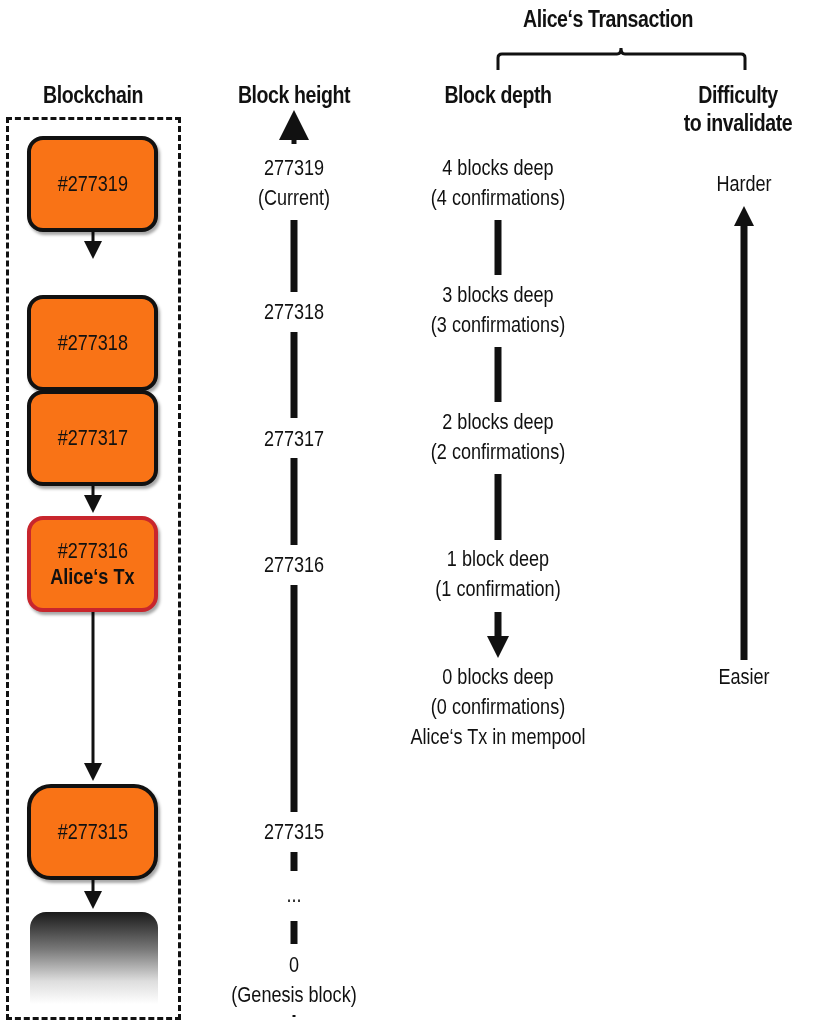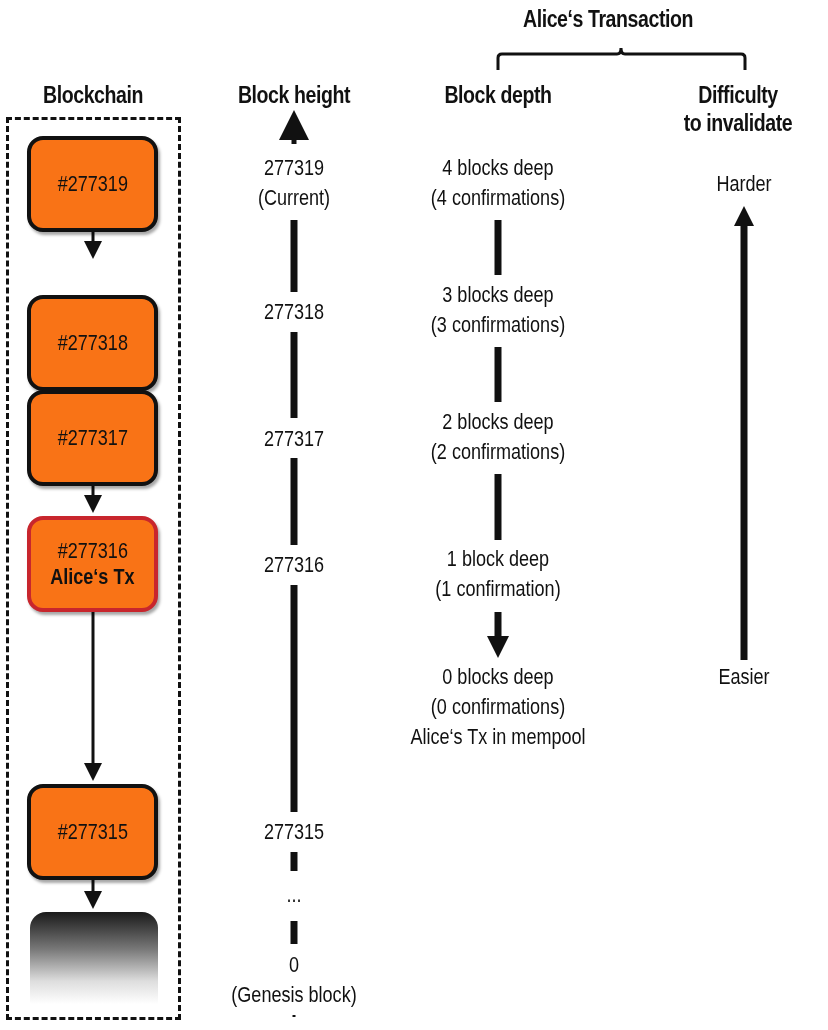--- a/index.html
+++ b/index.html
@@ -74,21 +74,21 @@
 <div class="block" style="top:263px;margin-top:32px;">
   <span class="num">#277318</span>
 </div>
 <div class="block" style="top:390px;text-align:center;">
   <span class="num">#277317</span>
 </div>
 <div class="block alice" style="top:516px;">
   <span class="num">#277316</span>
   <span class="tx">Alice‘s Tx</span>
 </div>
-<div class="block" style="top:784px;">
+<div class="block" style="top:784px;border-radius:24px;">
   <span class="num">#277315</span>
 </div>
 <div class="genesis-fade"></div>
 
 <div class="abs lbl" style="left:194px;top:153px;width:200px;">277319</div>
 <div class="abs lbl" style="left:194px;top:183px;width:200px;">(Current)</div>
 <div class="abs lbl" style="left:194px;top:297px;width:200px;">277318</div>
 <div class="abs lbl" style="left:194px;top:424px;width:200px;">277317</div>
 <div class="abs lbl" style="left:194px;top:550px;width:200px;">277316</div>
 <div class="abs lbl" style="left:194px;top:817px;width:200px;">277315</div>

